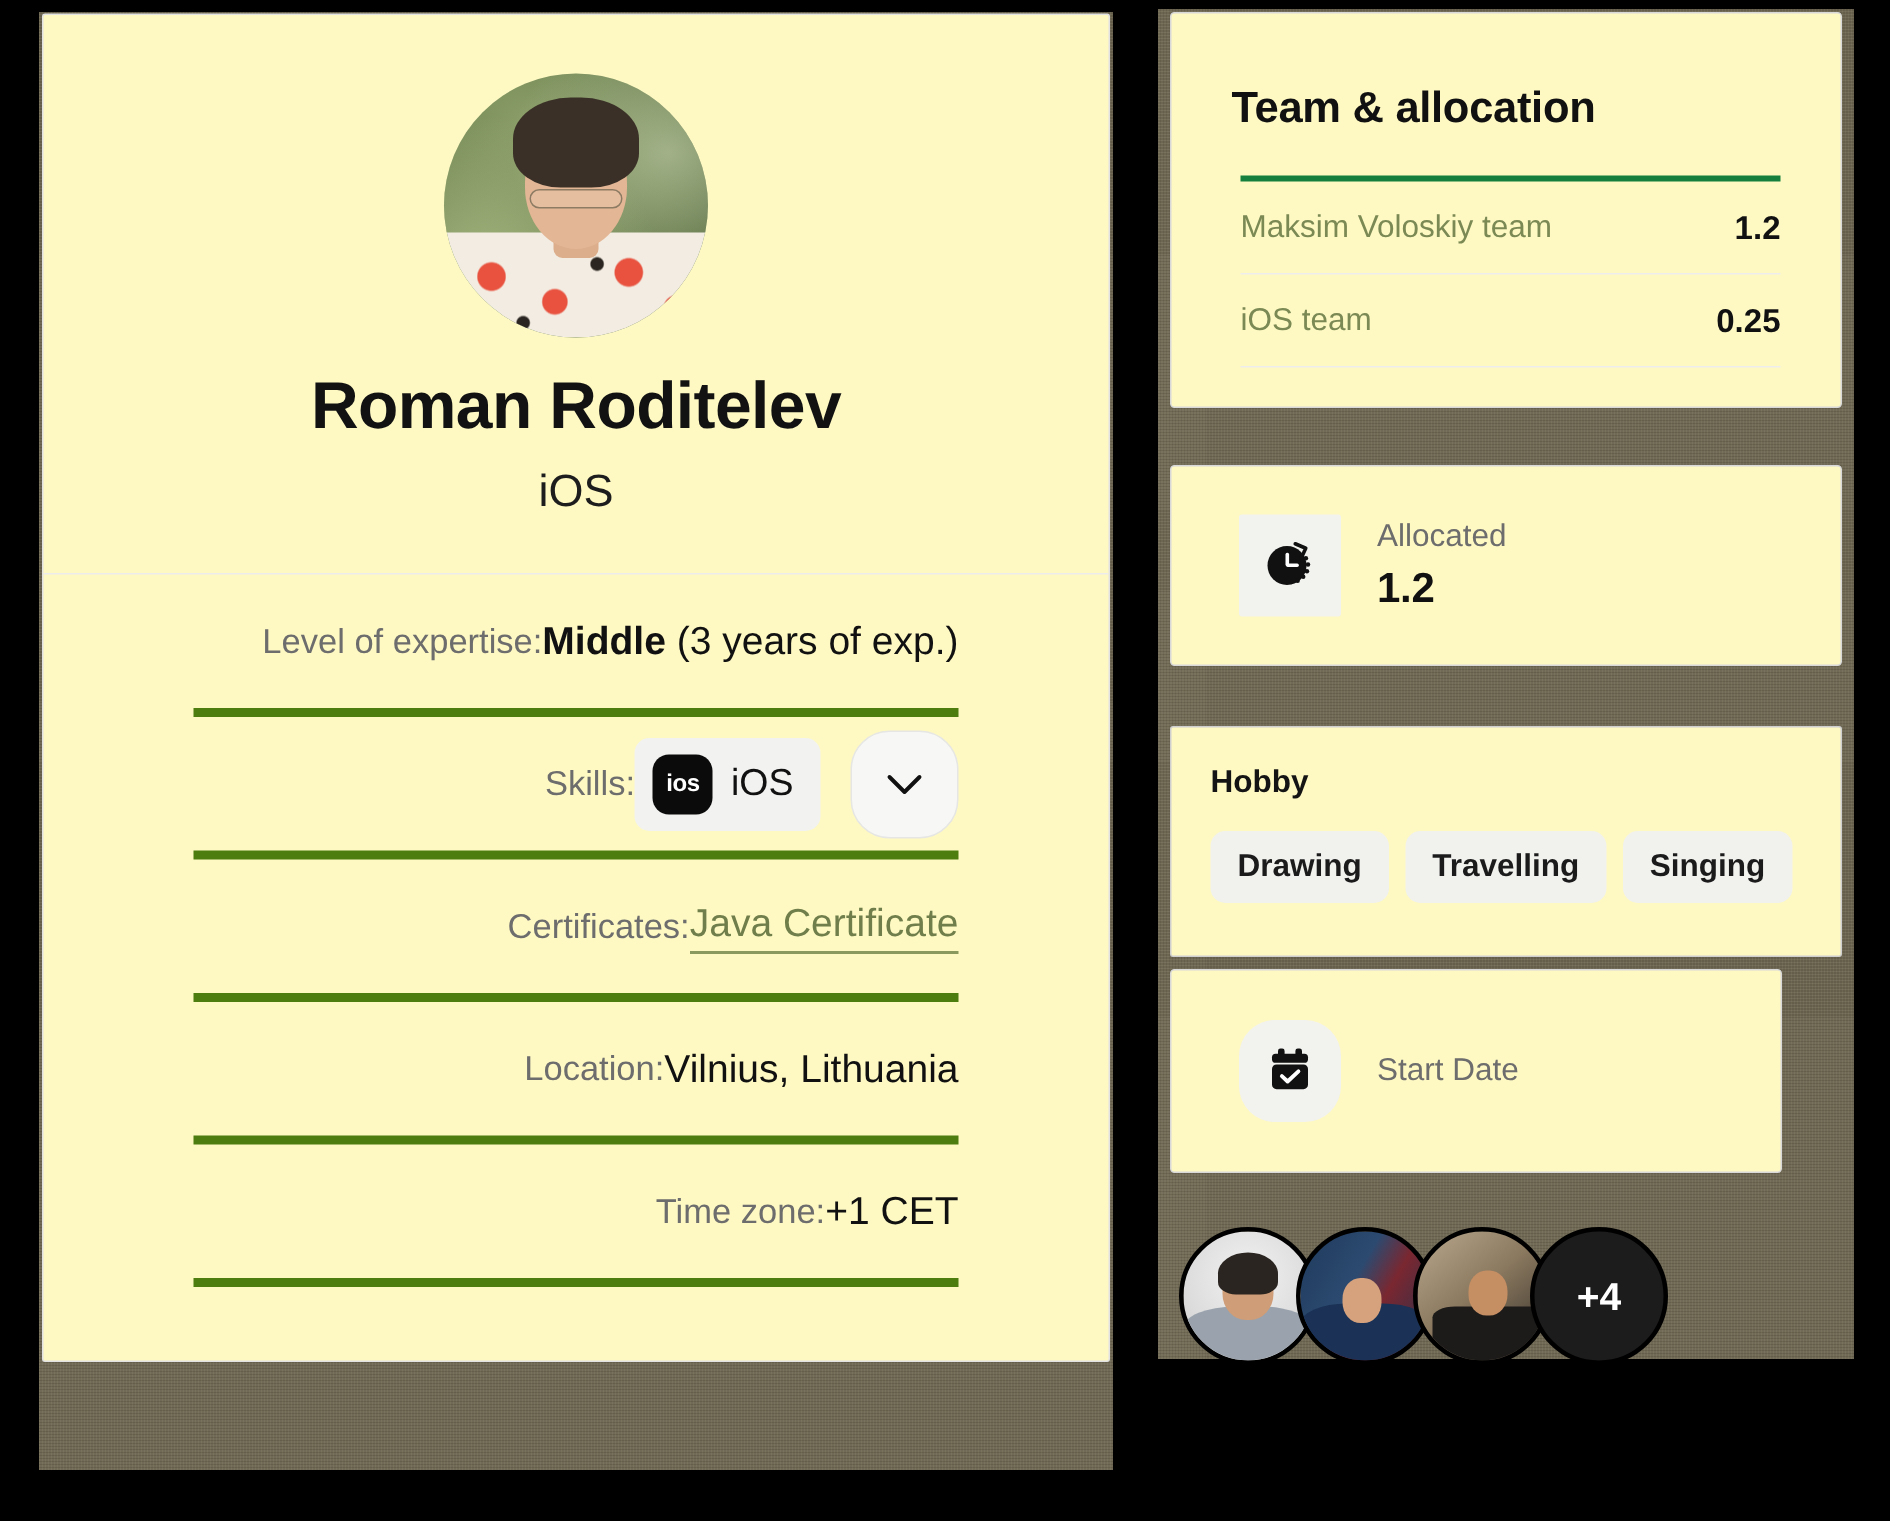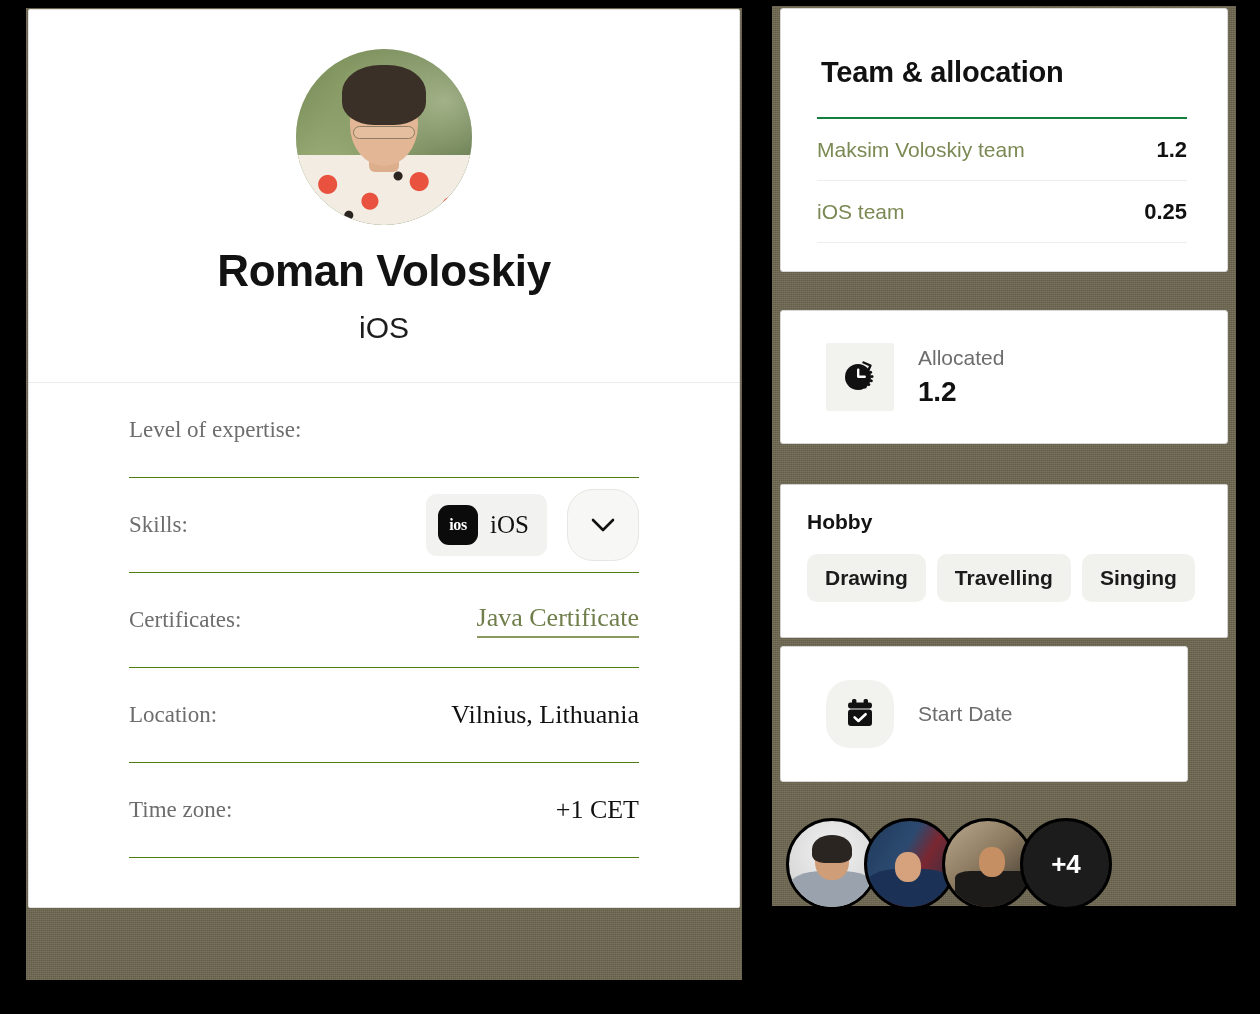--- a/index.html
+++ b/index.html
@@ -25,21 +25,21 @@
     background: #6e6751;
     background-image:
       repeating-linear-gradient(0deg, rgba(255,255,255,.045) 0 1px, rgba(0,0,0,.05) 1px 2px),
       repeating-linear-gradient(90deg, rgba(255,255,255,.03) 0 1px, rgba(0,0,0,.04) 1px 2px);
   }
   #backdrop-left  { left: 26px;  top: 8px;   width: 716px; height: 972px; }
   #backdrop-right { left: 772px; top: 6px;   width: 464px; height: 900px; }
 
   .card {
     position: absolute;
-    background: #ffffff;
+    background: #fef9c3;
     border: 1px solid #d8d8d8;
   }
 
   
   #profile-card {
     left: 28px; top: 9px; width: 712px; height: 899px;
     border: 1px solid #e2e2e2;
     border-radius: 2px;
     overflow: hidden;
   }
@@ -114,24 +114,23 @@
     font-size: 30px;
     color: #1d1d1d;
     margin-top: 16px;
   }
 
   .info-list { padding: 0 100px 0 100px; }
 
   .info-row {
     display: flex;
     align-items: center;
-    justify-content: space-between;
+    justify-content: flex-end;
     min-height: 95px;
-    border-bottom: 1px solid #4d7c0f;
-    font-family: Liberation Serif, serif;
+    border-bottom: 6px solid #4d7c0f;
   }
   .info-label {
     font-size: 23px;
     color: #6d6d6d;
     white-space: nowrap;
   }
   .info-value {
     font-size: 26px;
     color: #111111;
     text-align: right;
@@ -174,21 +173,21 @@
     padding-bottom: 3px;
     cursor: pointer;
   }
 
   
   #team-card { left: 780px; top: 8px; width: 448px; height: 264px; border-radius: 3px; }
   .team-title {
     font-size: 29px; font-weight: bold; color: #111111;
     padding: 47px 0 0 40px; letter-spacing: -0.2px;
   }
-  .team-list { margin: 28px 40px 0 36px; border-top: 2px solid #15803d; }
+  .team-list { margin: 28px 40px 0 46px; border-top: 4px solid #15803d; }
   .team-row {
     display: flex; align-items: center; justify-content: space-between;
     height: 62px; border-bottom: 1px solid #ededed;
   }
   .team-name { font-size: 21px; color: #7b8954; }
   .team-value { font-size: 22px; font-weight: bold; color: #111111; }
 
   #allocated-card { left: 780px; top: 310px; width: 448px; height: 134px; border-radius: 3px; }
   #startdate-card { left: 780px; top: 646px; width: 408px; height: 136px; border-radius: 3px; }
 
@@ -269,28 +268,29 @@
 
     <div class="profile-head">
       <div class="avatar-big">
         <div class="bg-blur"></div>
         <div class="shirt"></div>
         <div class="neck"></div>
         <div class="face"></div>
         <div class="hair"></div>
         <div class="glasses"></div>
       </div>
-      <div class="profile-name">Roman Voloskiy</div>
+      <div class="profile-name">Roman Roditelev</div>
       <div class="profile-role">iOS</div>
     </div>
 
     <div class="info-list">
 
       <div class="info-row">
         <span class="info-label">Level of expertise:</span>
+        <span class="info-value"><span class="strong">Middle</span> <span>(3 years of exp.)</span></span>
       </div>
 
       <div class="info-row">
         <span class="info-label">Skills:</span>
         <span class="skill-area">
           <span class="skill-chip">
             <span class="skill-logo">ios</span>
             <span class="skill-name">iOS</span>
           </span>
           <span class="expand-btn">

